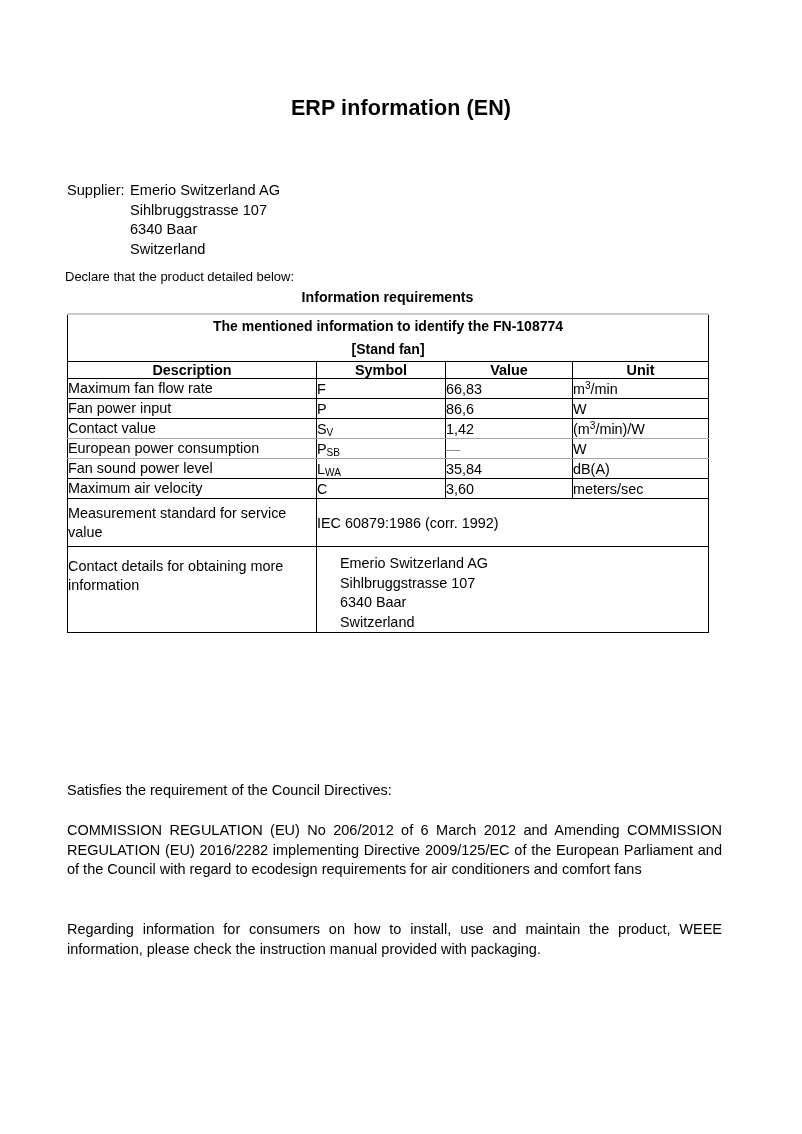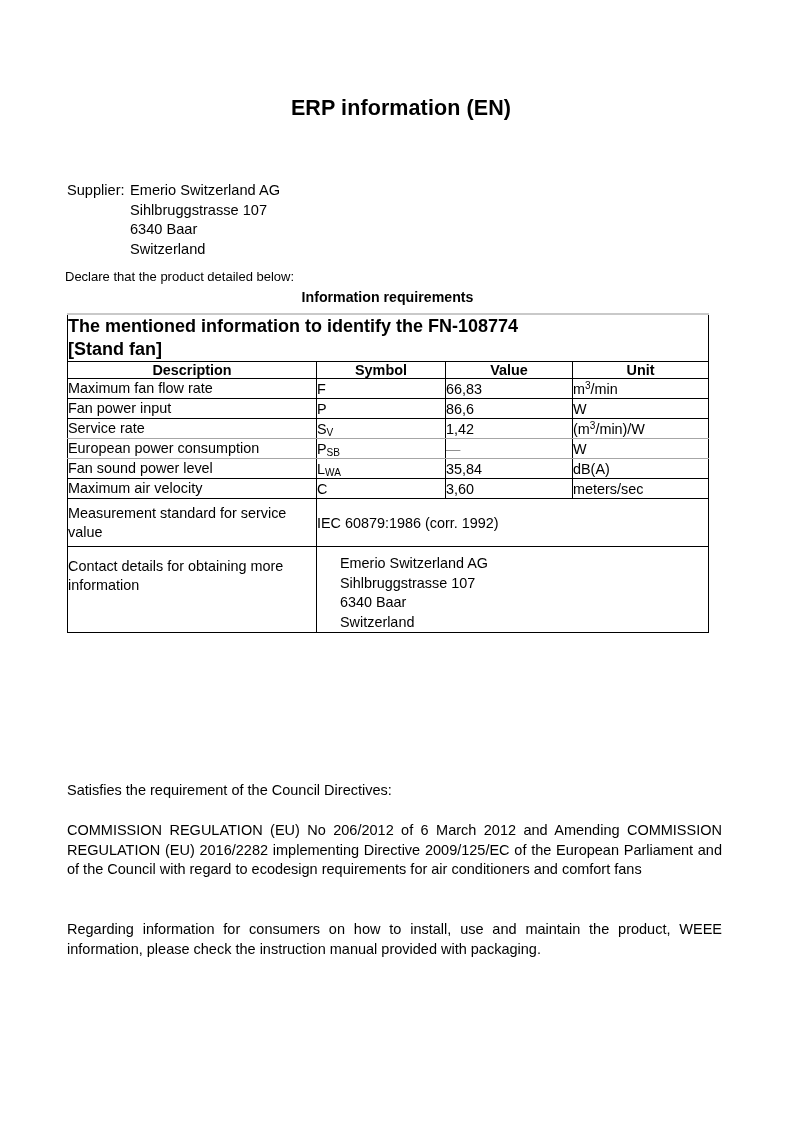--- a/index.html
+++ b/index.html
@@ -93,22 +93,23 @@
   .cell {
     box-sizing: border-box;
     border-left: 1.6px solid #000;
     border-right: 1.6px solid #000;
   }
   .gray-top  { border-top: 2.5px solid #c9c9c9; }
   .thick-bottom { border-bottom: 1.6px solid #000; }
   .thin-bottom  { border-bottom: 1px solid #a6a6a6; }
 
   .title-cell {
-    font-weight: bold;
-    font-size: 18px;
+    text-align: center;
+    font-weight: bold;
+    font-size: 14px;
     line-height: 23px;
     padding: 9px 4px 10px 4px;
   }
   .title-cell .sub { font-weight: bold; }
 
   .head-cell {
     text-align: center;
     font-weight: bold;
     padding: 7px 4px 7px 4px;
   }
@@ -200,21 +201,21 @@
       </tr>
 
       <tr>
         <td class="cell desc-cell thick-bottom">Fan power input</td>
         <td class="cell sym-cell thick-bottom"><span>P</span><sub></sub></td>
         <td class="cell val-cell thick-bottom">86,6</td>
         <td class="cell unit-cell thick-bottom"><span>W</span><sup></sup><span></span></td>
       </tr>
 
       <tr>
-        <td class="cell desc-cell thin-bottom">Service rate</td>
+        <td class="cell desc-cell thin-bottom">Contact value</td>
         <td class="cell sym-cell thin-bottom"><span>S</span><sub>V</sub></td>
         <td class="cell val-cell thin-bottom">1,42</td>
         <td class="cell unit-cell thin-bottom"><span>(m</span><sup>3</sup><span>/min)/W</span></td>
       </tr>
 
       <tr>
         <td class="cell desc-cell thin-bottom">European power consumption</td>
         <td class="cell sym-cell thin-bottom"><span>P</span><sub>SB</sub></td>
         <td class="cell val-cell dash thin-bottom">—</td>
         <td class="cell unit-cell thin-bottom"><span>W</span><sup></sup><span></span></td>

